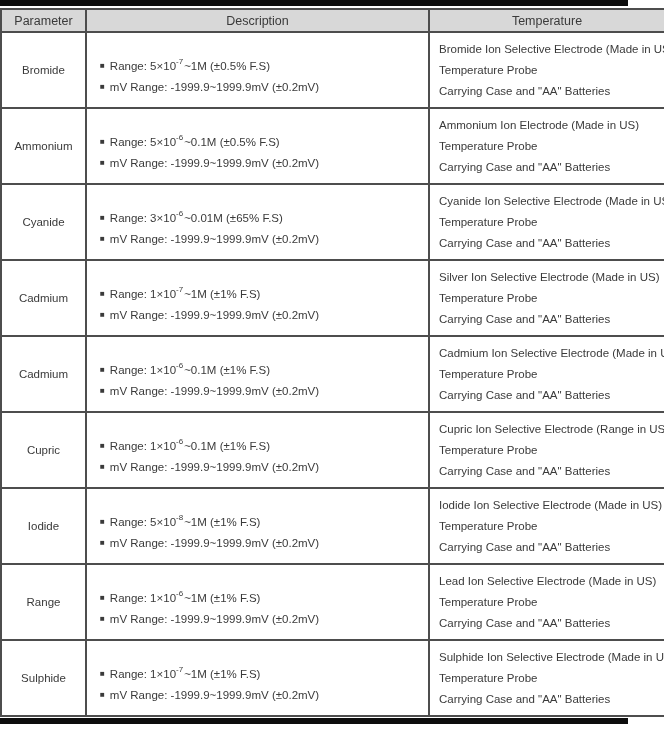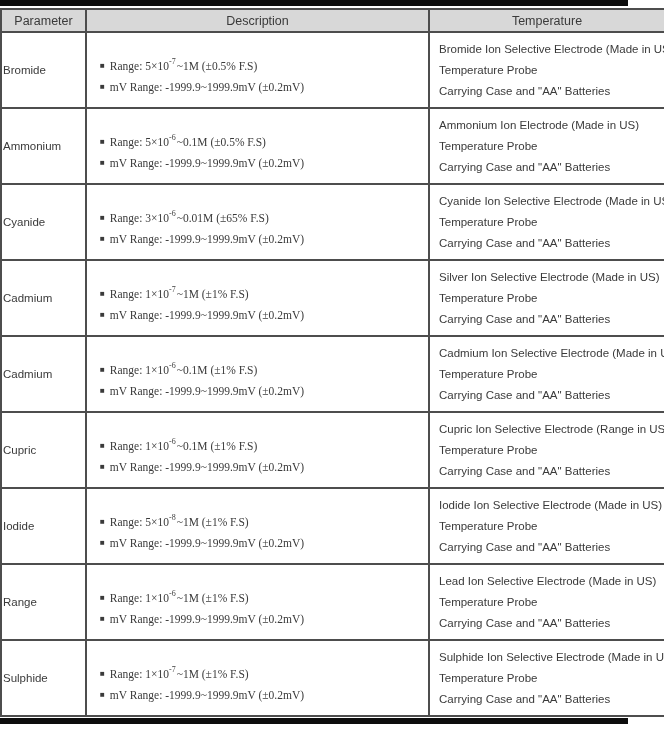--- a/index.html
+++ b/index.html
@@ -41,29 +41,28 @@
     color: #2f2f2f;
     text-align: center;
     vertical-align: middle;
     padding: 0;
   }
   .col-param { width: 85px; }
   .col-desc  { width: 343px; }
   .col-acc   { width: 236px; }
   td.param-cell {
     height: 75px;
-    text-align: left;
+    text-align: center;
     vertical-align: middle;
     font-size: 11.5px;
   }
   td.desc-cell {
     vertical-align: middle;
     padding: 16px 6px 4px 13px;
     font-size: 11.5px;
-    font-family: Liberation Serif, serif;
   }
   .desc-line {
     margin: 4px 0;
     line-height: 17px;
     white-space: nowrap;
   }
   .bullet {
     font-size: 8px;
     vertical-align: 1.5px;
     margin-right: 5px;

